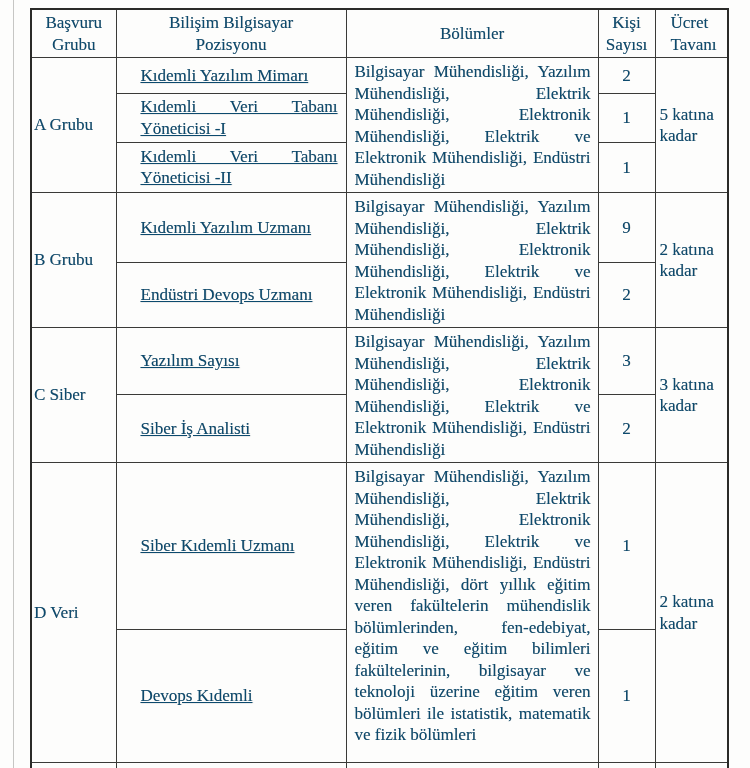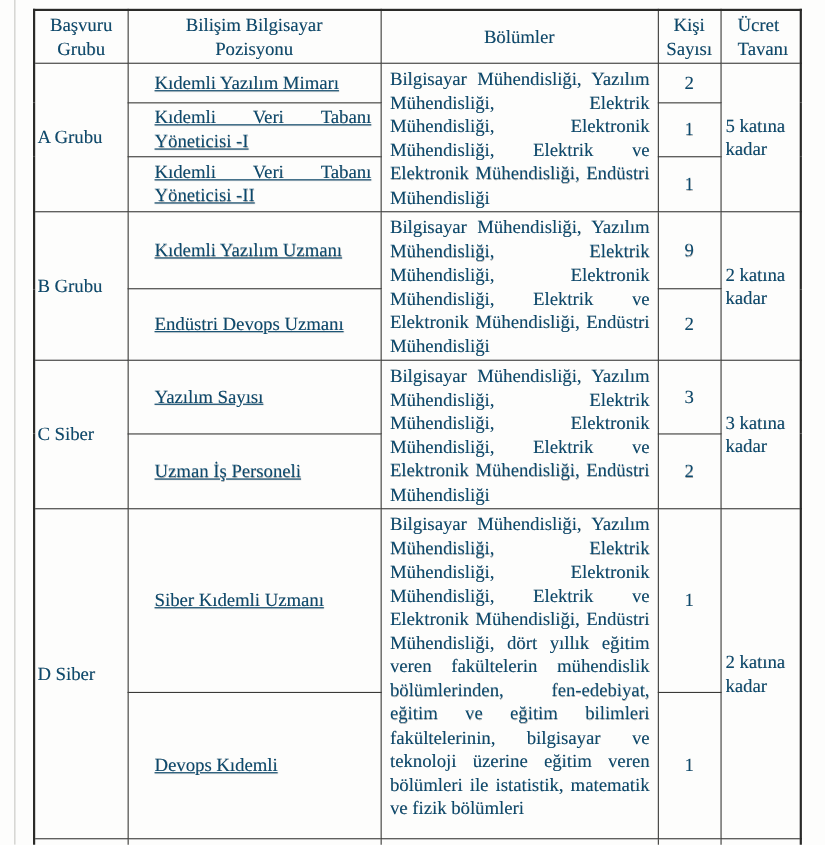--- a/index.html
+++ b/index.html
@@ -154,26 +154,26 @@
     </tr>
 
     <tr style="height:63px;">
       <td class="c-group" rowspan="2">C Siber</td>
       <td class="c-pos">Yazılım Sayısı</td>
       <td class="c-dep" rowspan="2">Bilgisayar Mühendisliği, Yazılım Mühendisliği, Elektrik Mühendisliği, Elektronik Mühendisliği, Elektrik ve Elektronik Mühendisliği, Endüstri Mühendisliği</td>
       <td class="c-num">3</td>
       <td class="c-cap" rowspan="2">3 katına kadar</td>
     </tr>
     <tr style="height:64px;">
-      <td class="c-pos">Uzman İş Personeli</td>
+      <td class="c-pos">Siber İş Analisti</td>
       <td class="c-num">2</td>
     </tr>
 
     <tr style="height:167px;">
-      <td class="c-group" rowspan="2">D Siber</td>
+      <td class="c-group" rowspan="2">D Veri</td>
       <td class="c-pos">Siber Kıdemli Uzmanı</td>
       <td class="c-dep" rowspan="2">Bilgisayar Mühendisliği, Yazılım Mühendisliği, Elektrik Mühendisliği, Elektronik Mühendisliği, Elektrik ve Elektronik Mühendisliği, Endüstri Mühendisliği, dört yıllık eğitim veren fakültelerin mühendislik bölümlerinden, fen-edebiyat, eğitim ve eğitim bilimleri fakültelerinin, bilgisayar ve teknoloji üzerine eğitim veren bölümleri ile istatistik, matematik ve fizik bölümleri</td>
       <td class="c-num">1</td>
       <td class="c-cap" rowspan="2">2 katına kadar</td>
     </tr>
     <tr style="height:133px;">
       <td class="c-pos">Devops Kıdemli</td>
       <td class="c-num">1</td>
     </tr>
 

